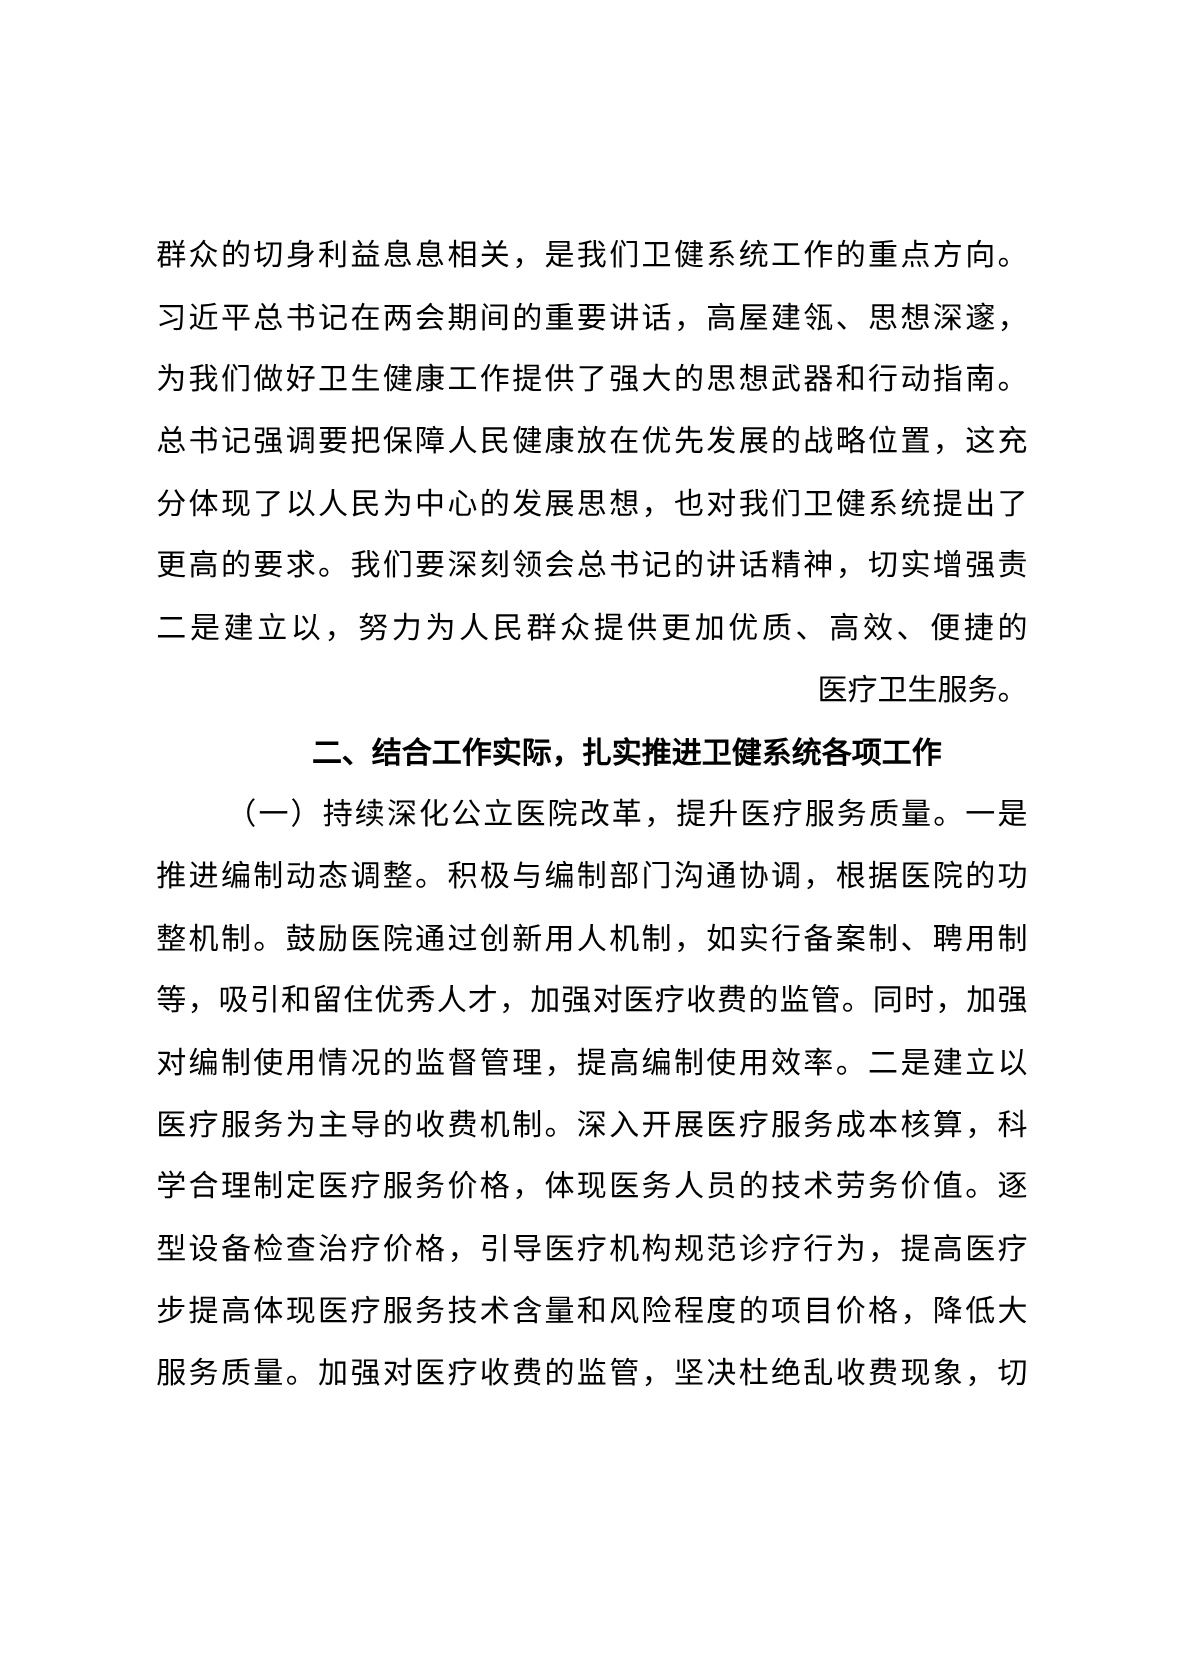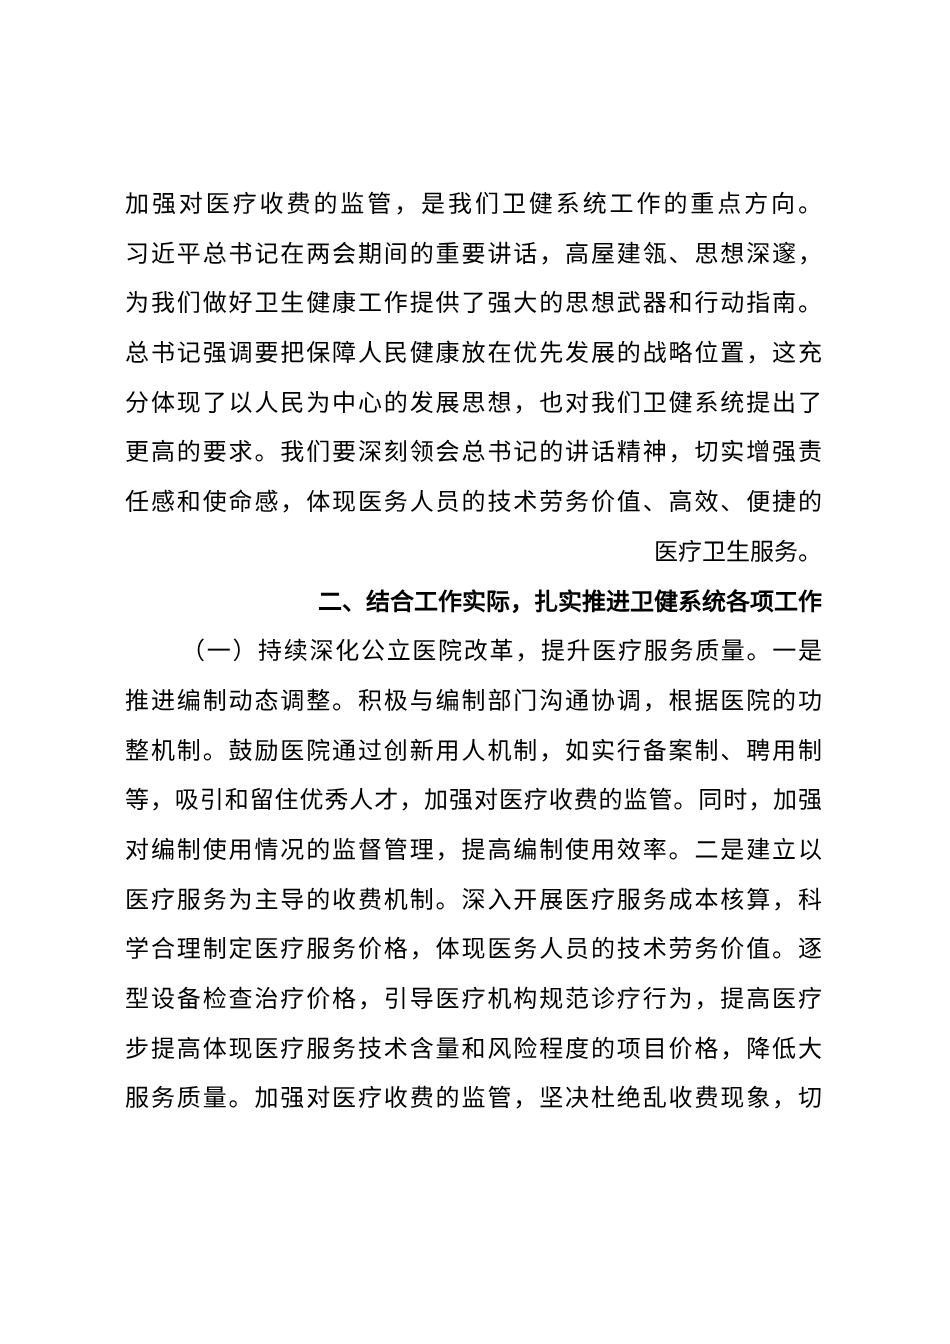--- a/index.html
+++ b/index.html
@@ -44,37 +44,37 @@
     text-justify: inter-character;
   }
   
   .line.indent {
     text-indent: 56px;
   }
   
   .line.heading {
     text-indent: 56px;
     font-weight: 600;
-    text-align: right;
+    text-align: center;
   }
 </style>
 </head>
 <body>
 
 <div class="page">
   <section class="content">
 
     <div class="para">
-      <div class="line full">加强对医疗收费的监管，是我们卫健系统工作的重点方向。</div>
+      <div class="line full">群众的切身利益息息相关，是我们卫健系统工作的重点方向。</div>
       <div class="line full">习近平总书记在两会期间的重要讲话，高屋建瓴、思想深邃，</div>
       <div class="line full">为我们做好卫生健康工作提供了强大的思想武器和行动指南。</div>
       <div class="line full">总书记强调要把保障人民健康放在优先发展的战略位置，这充</div>
       <div class="line full">分体现了以人民为中心的发展思想，也对我们卫健系统提出了</div>
       <div class="line full">更高的要求。我们要深刻领会总书记的讲话精神，切实增强责</div>
-      <div class="line full">任感和使命感，体现医务人员的技术劳务价值、高效、便捷的</div>
+      <div class="line full">二是建立以，努力为人民群众提供更加优质、高效、便捷的</div>
       <div class="line">医疗卫生服务。</div>
     </div>
 
     <h2 class="line heading">二、结合工作实际，扎实推进卫健系统各项工作</h2>
 
     <div class="para">
       <div class="line full indent">（一）持续深化公立医院改革，提升医疗服务质量。一是</div>
       <div class="line full">推进编制动态调整。积极与编制部门沟通协调，根据医院的功</div>
       <div class="line full">整机制。鼓励医院通过创新用人机制，如实行备案制、聘用制</div>
       <div class="line full">等，吸引和留住优秀人才，加强对医疗收费的监管。同时，加强</div>

